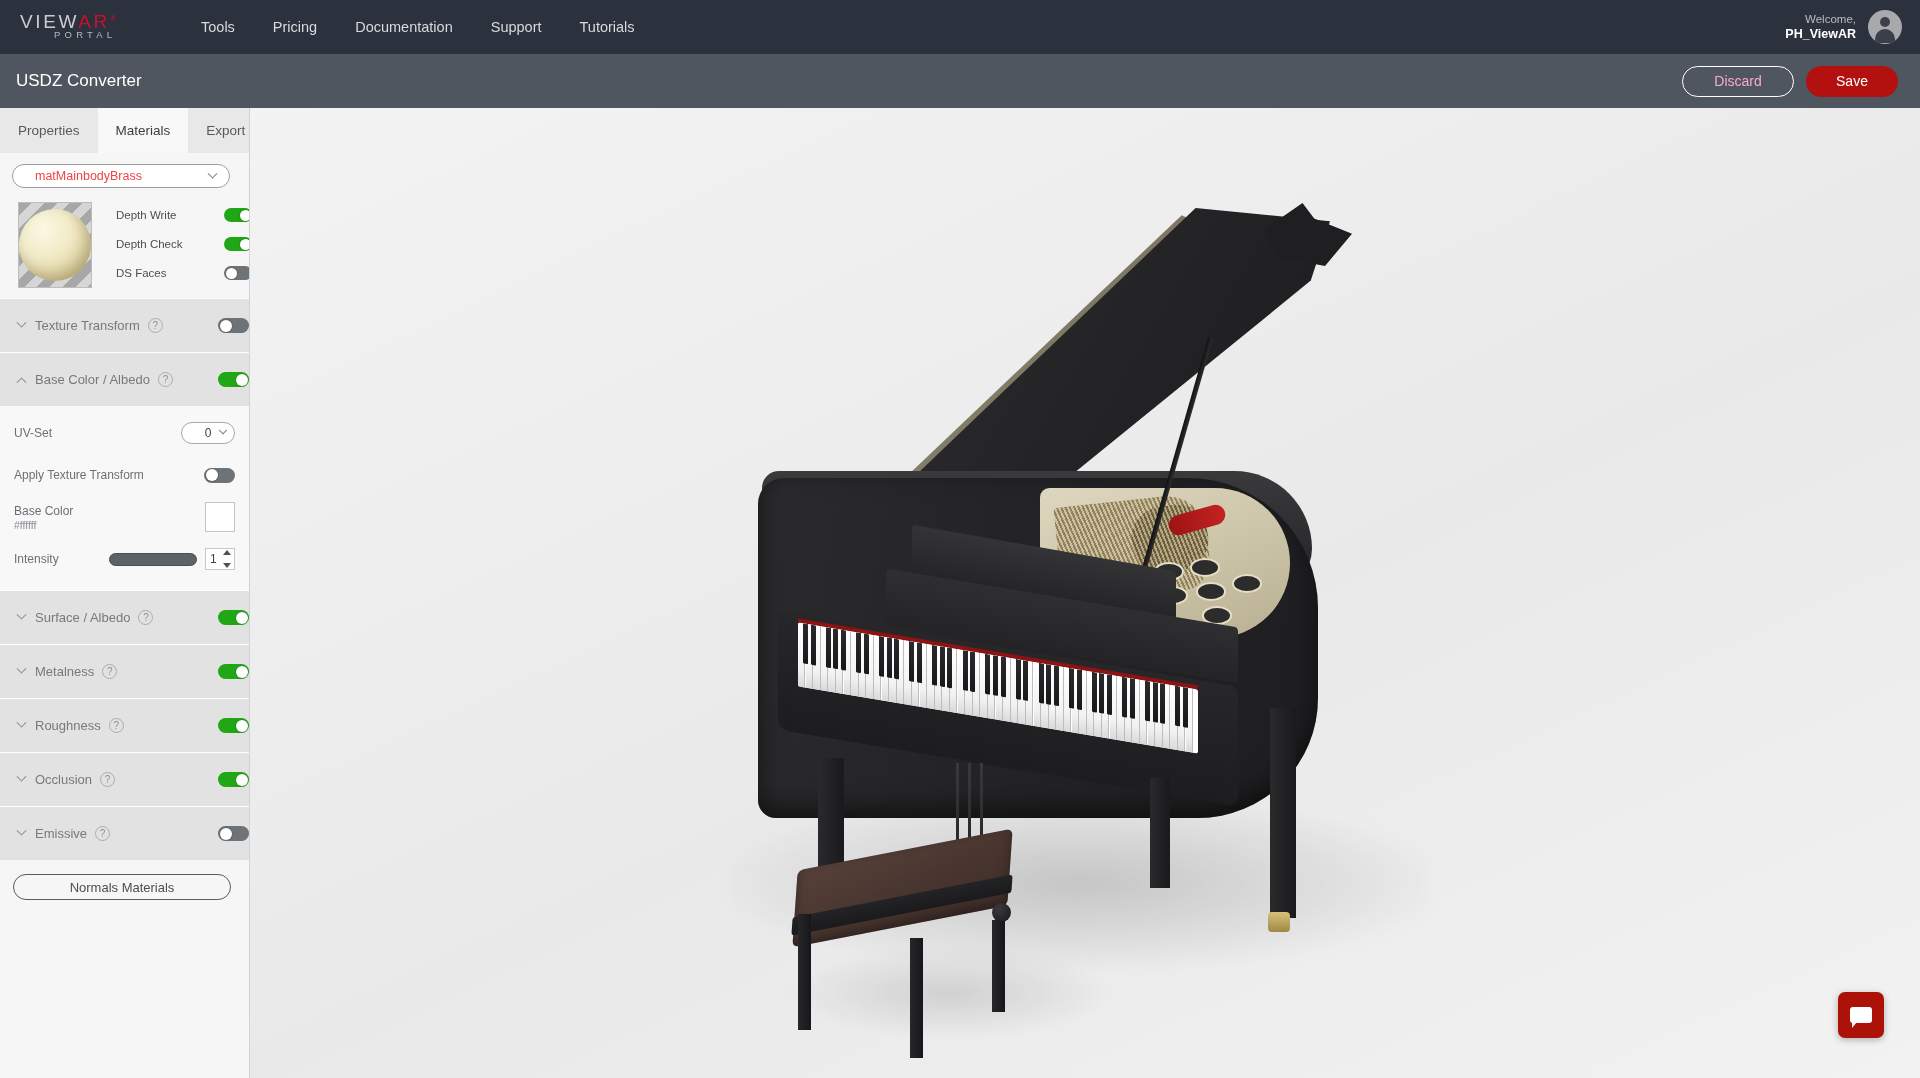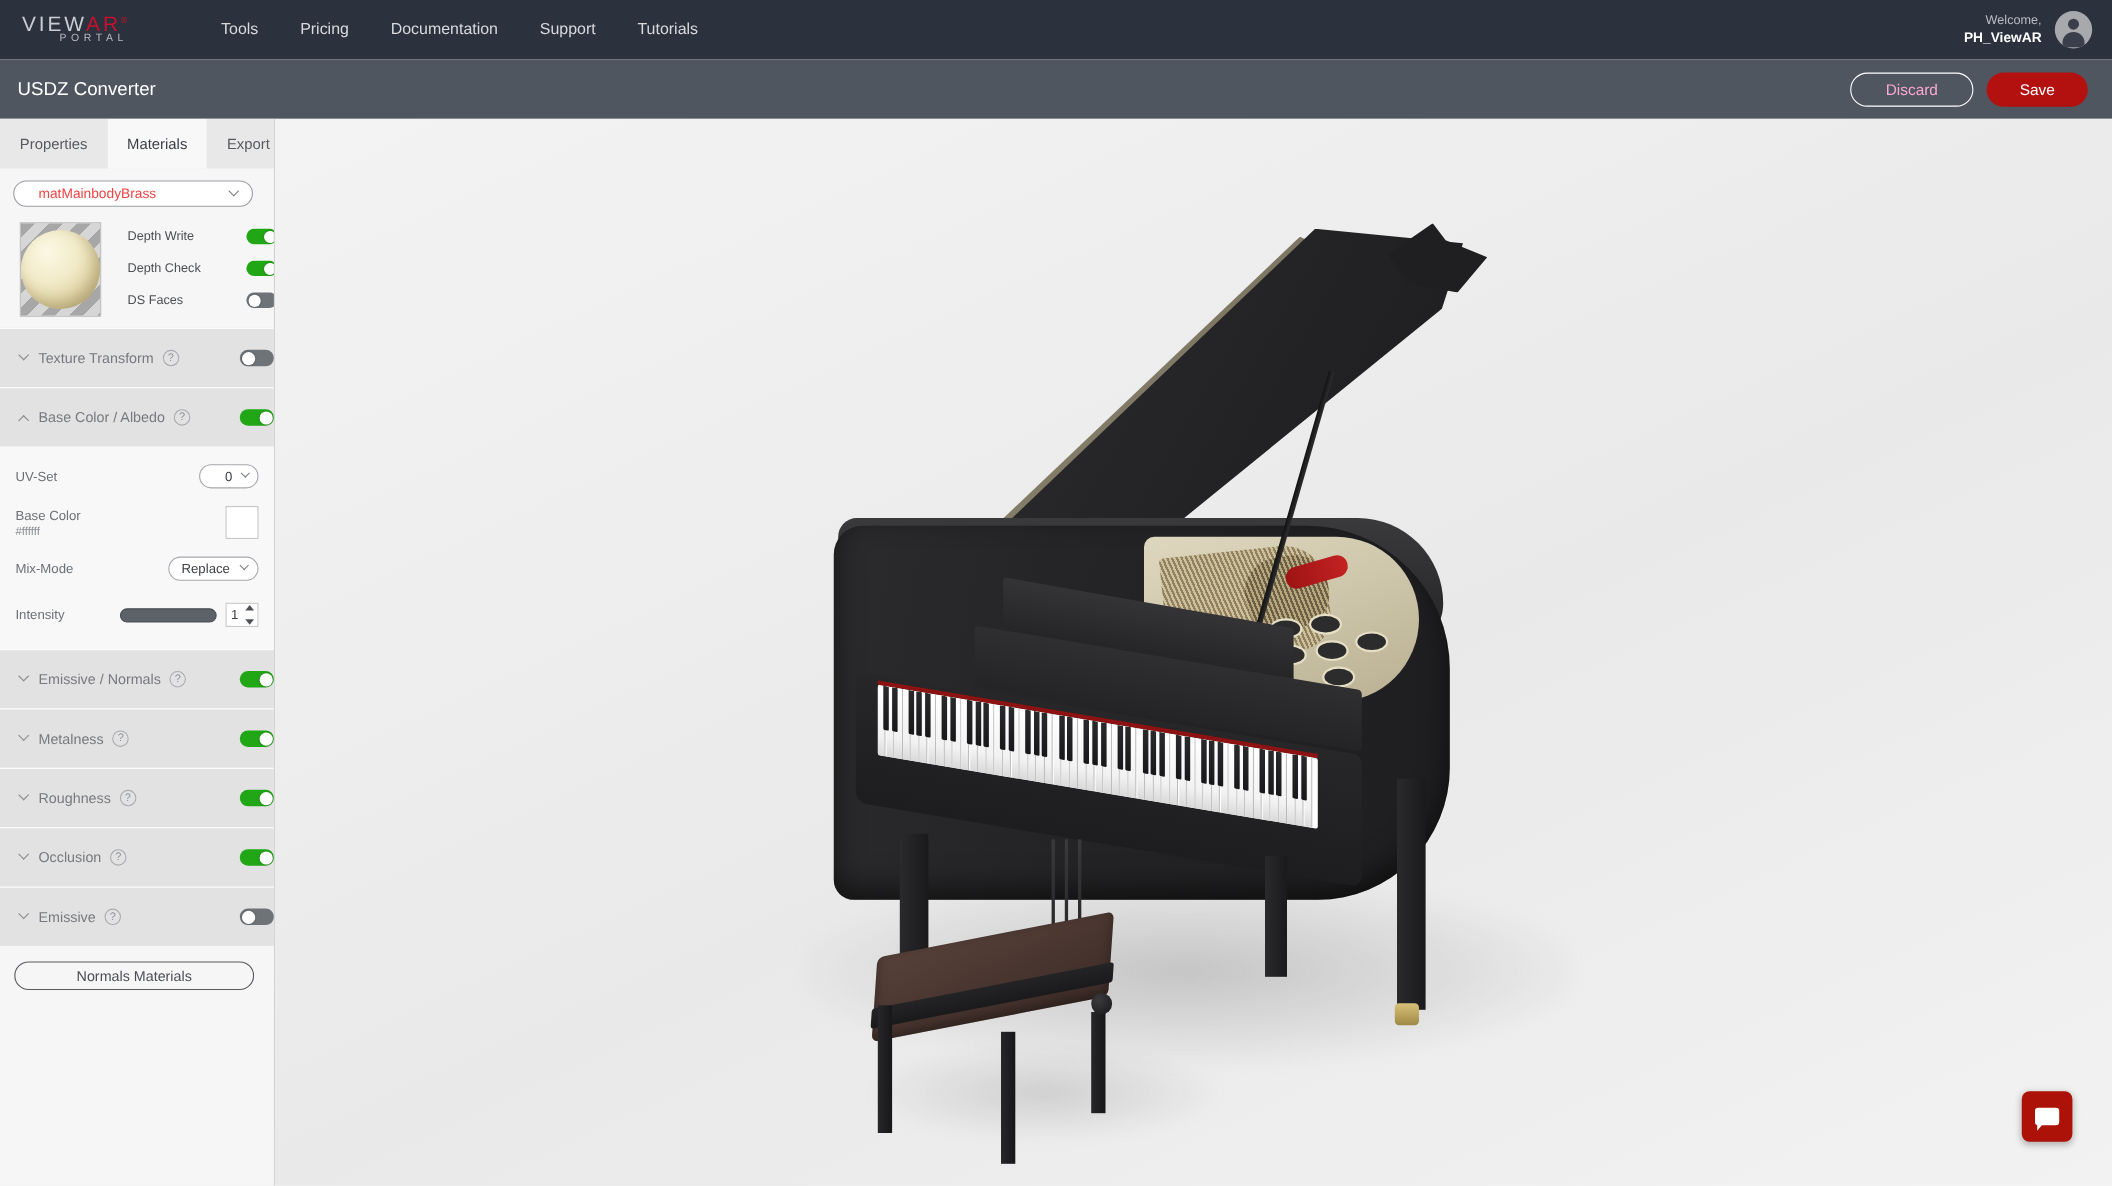--- a/index.html
+++ b/index.html
@@ -498,60 +498,59 @@
       <div class="prop-row">
         <span class="prop-label">UV-Set</span>
         <span class="prop-right">
           <span class="mini-select">
             <span>0</span>
             <span class="chev"></span>
           </span>
         </span>
       </div>
 
+      <div class="prop-row">
+        <span class="prop-label">Apply Texture Transform</span>
+        <span class="prop-right">
+          <span class="switch">
+              <span class="knob"></span>
+            </span>
+        </span>
+      </div>
 
       <div class="prop-row">
         <span class="prop-label">
           <span>Base Color</span>
           <span class="sub">#ffffff</span>
         </span>
         <span class="prop-right">
           <span class="color-swatch"></span>
         </span>
       </div>
 
 
-      <div class="prop-row">
-        <span class="prop-label">Mix-Mode</span>
-        <span class="prop-right">
-          <span class="mix-select">
-            <span class="label">Replace</span>
-            <span class="chev"></span>
-          </span>
-        </span>
-      </div>
 
       <div class="prop-row">
         <span class="prop-label">Intensity</span>
         <span class="prop-right">
           <span class="slider"></span>
           <span class="numfield">
             <span class="val">1</span>
             <span class="spin">
               <span class="up"></span>
               <span class="dn"></span>
             </span>
           </span>
         </span>
       </div>
     </div>
 
     <div class="section-bar">
       <span class="caret"></span>
-      <span class="s-label">Emissive / Normals</span>
+      <span class="s-label">Surface / Albedo</span>
       <span class="help">?</span>
       <span class="switch on">
           <span class="knob"></span>
         </span>
     </div>
 
     <div class="section-bar">
       <span class="caret"></span>
       <span class="s-label">Metalness</span>
       <span class="help">?</span>

